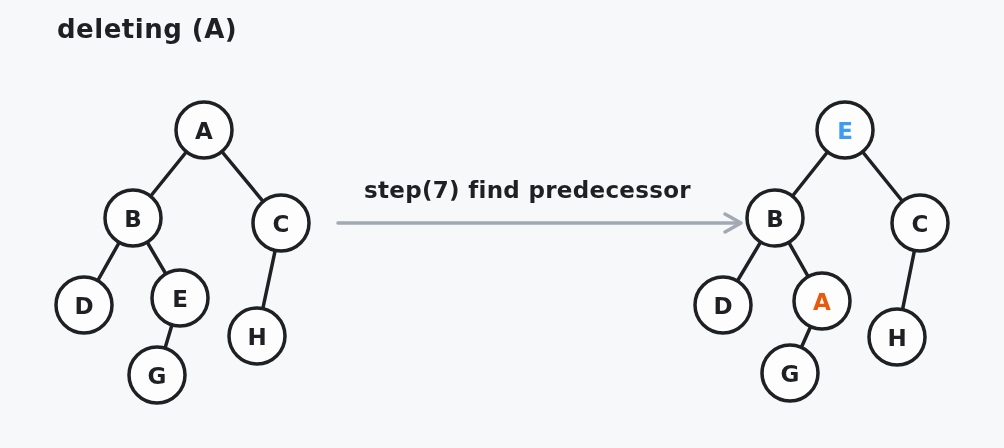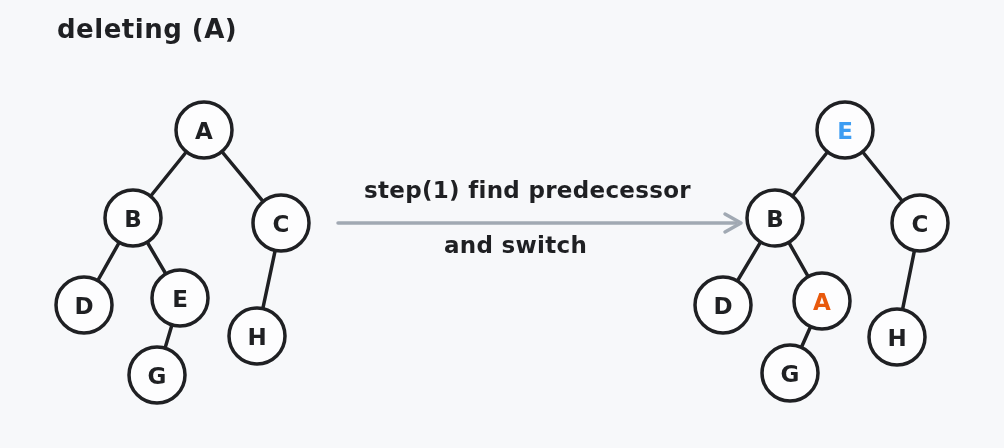--- a/index.html
+++ b/index.html
@@ -126,15 +126,14 @@
         <text x="790" y="374" text-anchor="middle" dominant-baseline="central" fill="#1f2023" class="node-label">G</text>
       </g>
       <g>
         <circle cx="897" cy="337" r="28" fill="#fdfdfe" stroke="#1f2023" stroke-width="3.5"></circle>
         <text x="897" y="338" text-anchor="middle" dominant-baseline="central" fill="#1f2023" class="node-label">H</text>
       </g>
       <line x1="338" y1="223" x2="736" y2="223" stroke="#a1a9b3" stroke-width="3.5" stroke-linecap="round"></line>
       <polyline points="725,214 741,223 725,232" fill="none" stroke="#a1a9b3" stroke-width="3.5" stroke-linecap="round" stroke-linejoin="round"></polyline>
     </svg>
   <div class="page-title">deleting (A)</div>
-  <div class="arrow-label line1">step(1) find predecessor</div>
-  <div class="arrow-label line2">and switch</div>
+  <div class="arrow-label line1">step(7) find predecessor</div>
 </div>
 
 </body></html>

